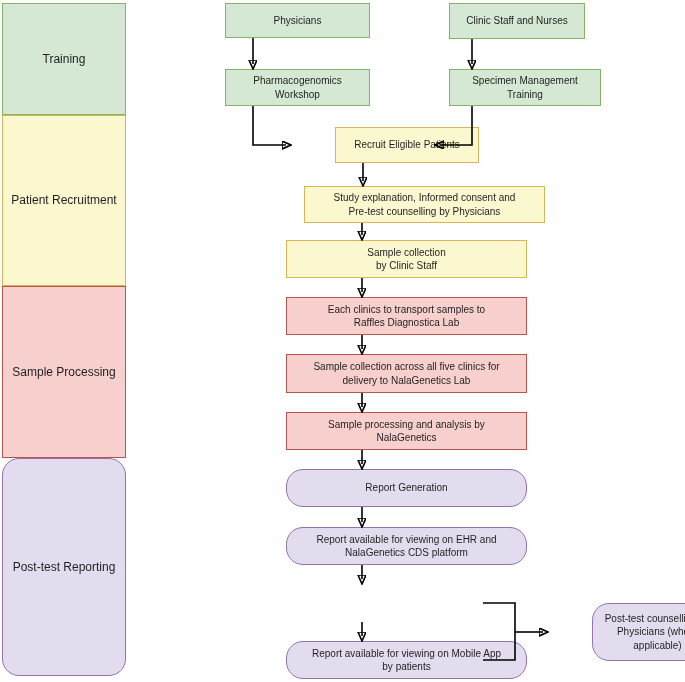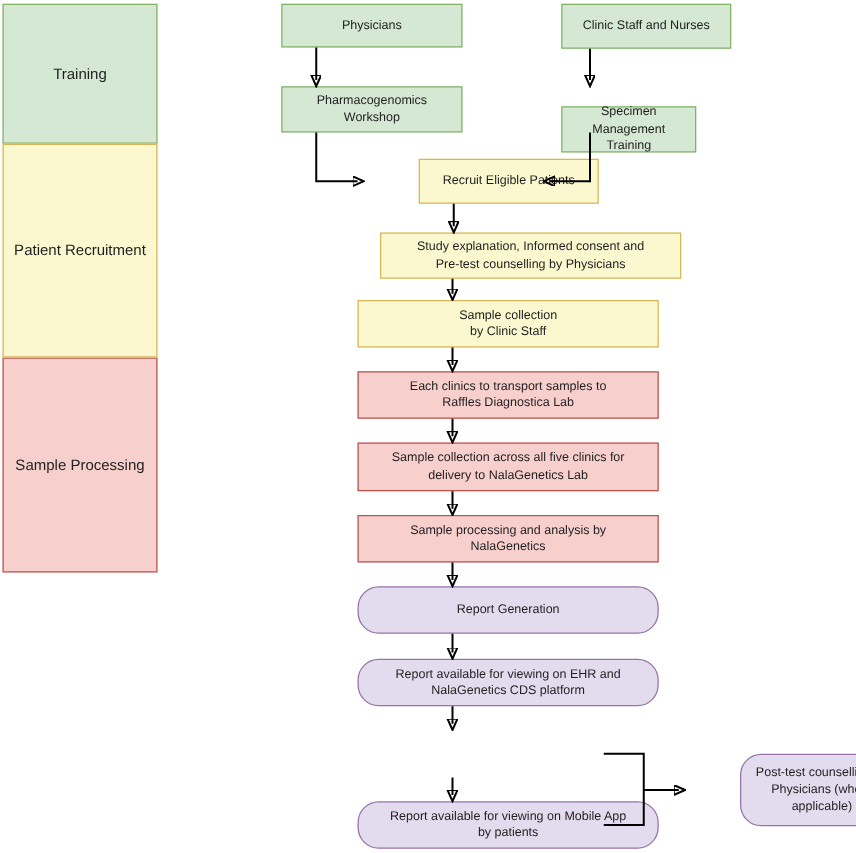--- a/index.html
+++ b/index.html
@@ -32,26 +32,29 @@
 
   <div class="band green" style="top:3px;height:112px;">
     <div>Training</div>
   </div>
   <div class="band red" style="top:286px;height:172px;">
     <div>Sample Processing</div>
   </div>
   <div class="band yellow" style="top:115px;height:171px;">
     <div>Patient Recruitment</div>
   </div>
+  <div class="band purple" style="top:458px;height:218px;">
+    <div>Post-test Reporting</div>
+  </div>
 
   <div class="fbox green" style="left:181px;top:3px;width:145px;height:35px;">Physicians</div>
   <div class="fbox green" style="left:405px;top:3px;width:136px;height:36px;">Clinic Staff and Nurses</div>
   <div class="fbox green" style="left:181px;top:69px;width:145px;height:37px;">Pharmacogenomics
 Workshop</div>
-  <div class="fbox green" style="left:405px;top:85px;width:108px;height:37px;">Specimen Management
+  <div class="fbox green" style="left:405px;top:69px;width:152px;height:37px;">Specimen Management
 Training</div>
 
   <div class="fbox yellow" style="left:291px;top:127px;width:144px;height:36px;">Recruit Eligible Patients</div>
   <div class="fbox yellow" style="left:260px;top:186px;width:241px;height:37px;">Study explanation, Informed consent and
 Pre-test counselling by Physicians</div>
   <div class="fbox yellow" style="left:242px;top:240px;width:241px;height:38px;">Sample collection
 by Clinic Staff</div>
 
   <div class="fbox red" style="left:242px;top:297px;width:241px;height:38px;">Each clinics to transport samples to
 Raffles Diagnostica Lab</div>

